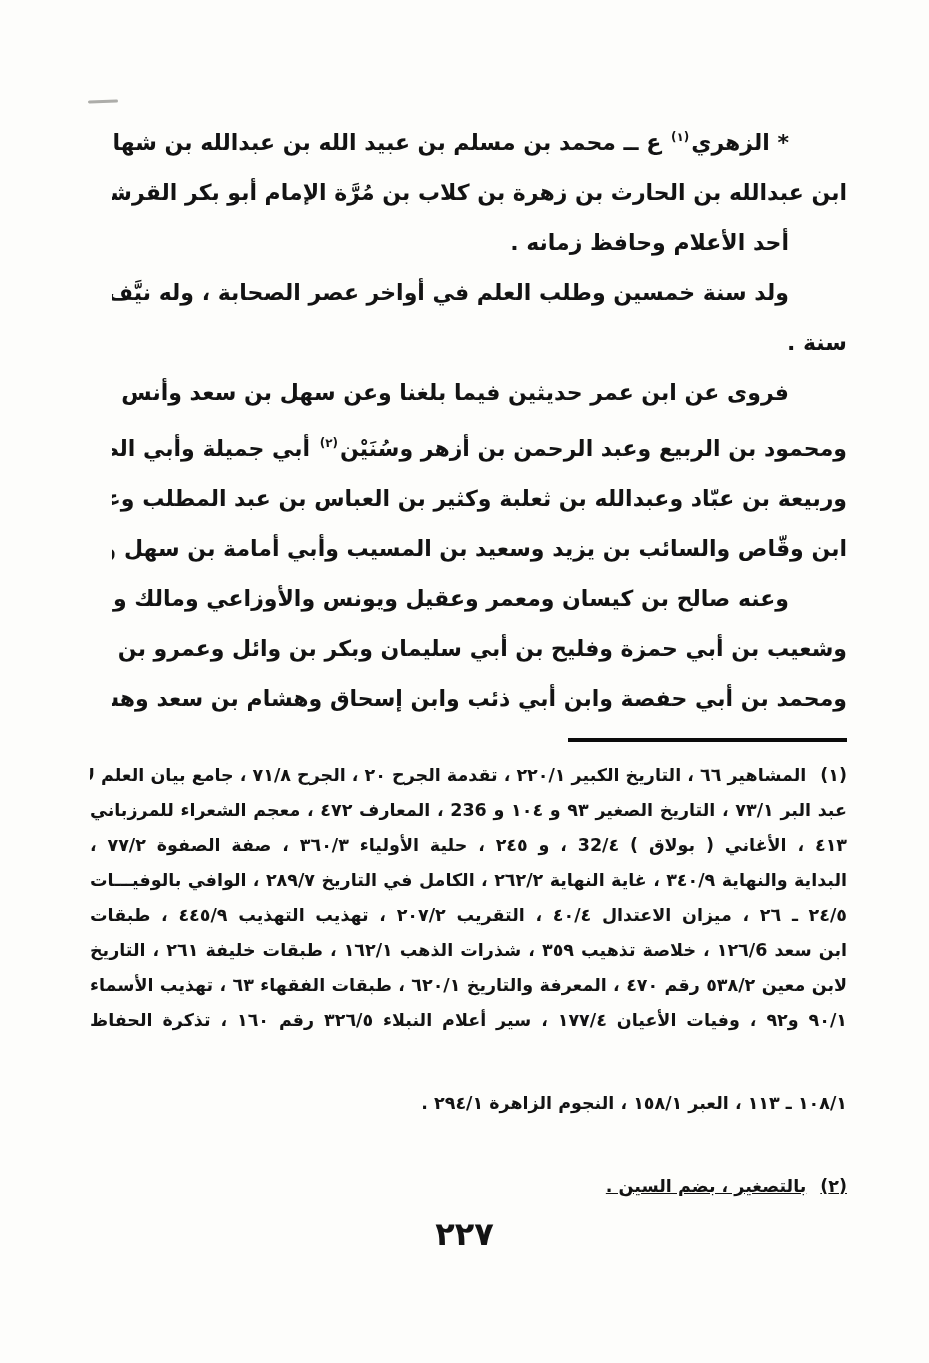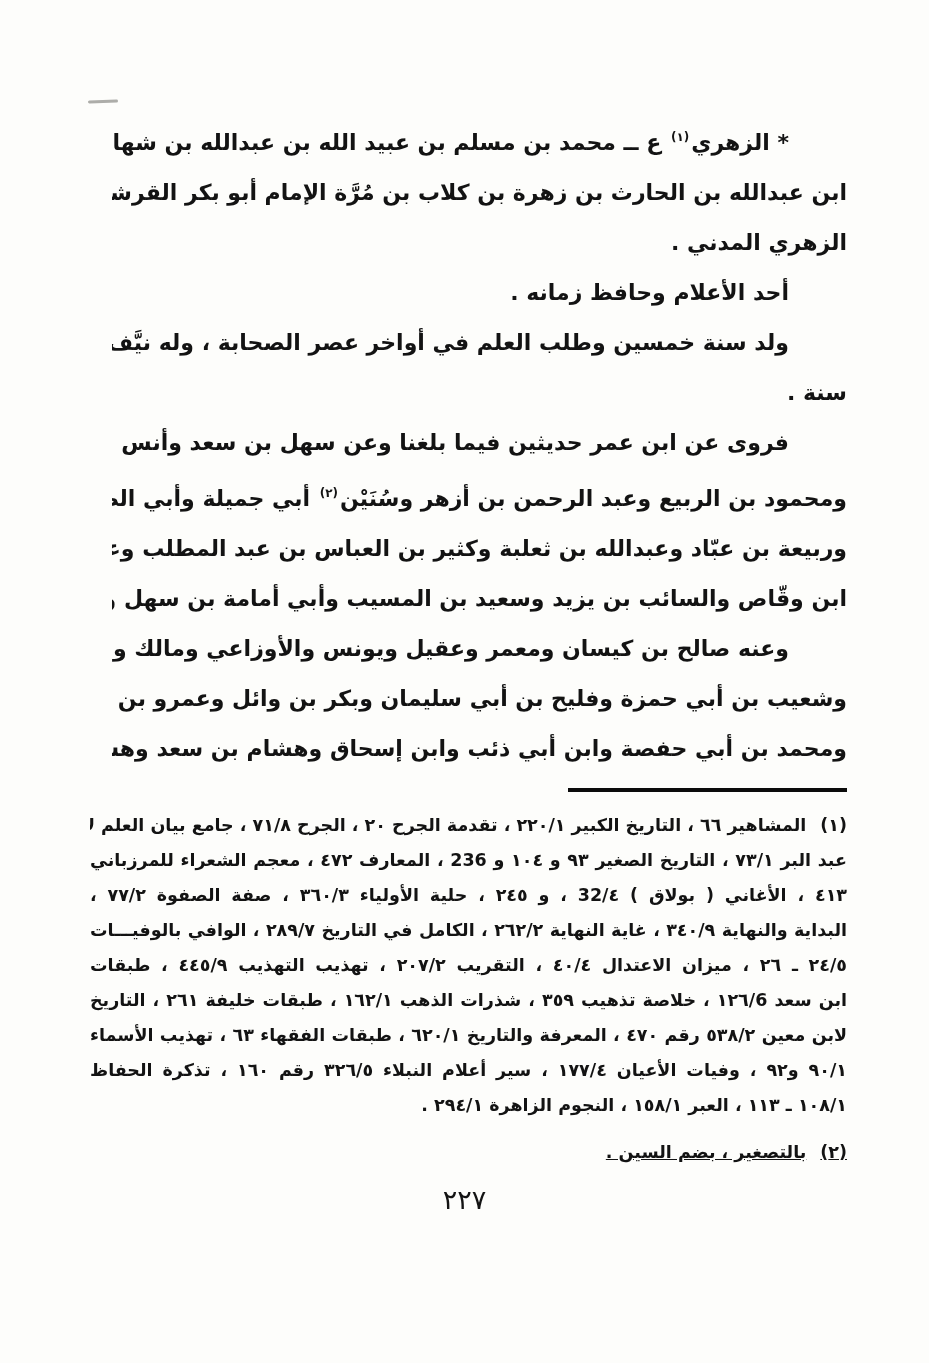--- a/index.html
+++ b/index.html
@@ -63,46 +63,45 @@
   }
   .fn-block { margin: 16px 0 0 0; font-size: 17.5px; font-weight: 700; line-height: 35px; }
   .fn-block.second { margin-top: 12px; text-decoration: underline; }
   .fn-ln {
     display: block;
     white-space: nowrap;
     overflow: hidden;
     text-align: justify;
     text-align-last: justify;
   }
-  .fn-ln.end { text-align-last: right; }
+  .fn-ln.end { text-align-last: right; margin-top: 48px; }
   .fn-marker { margin-left: 14px; }
 
   
   .page-number {
     margin-top: 14px;
     text-align: center;
-    font-size: 27px;
-    font-weight: 400;
+    font-size: 32px;
+    font-weight: 700;
     letter-spacing: 6px;
     line-height: 32px;
   }
 </style>
 </head>
 <body>
 
 <div class="page">
 
   <div class="scan-artifact"></div>
 
   <main class="body-text">
 
     <p class="para">
       <span class="ln ind"><b class="entry-name"><span>*</span> <span>الزهري</span></b><sup class="fnref">(١)</sup> <span>ع ــ محمد بن مسلم بن عبيد الله بن عبدالله بن شهاب</span></span>
       <span class="ln">ابن عبدالله بن الحارث بن زهرة بن كلاب بن مُرَّة الإمام أبو بكر القرشي</span>
-      <span class="ln end">الزهري المدني .</span>
     </p>
 
     <p class="para">
       <span class="ln end ind">أحد الأعلام وحافظ زمانه .</span>
     </p>
 
     <p class="para">
       <span class="ln ind">ولد سنة خمسين وطلب العلم في أواخر عصر الصحابة ، وله نيَّف وعشرون</span>
       <span class="ln end">سنة .</span>
     </p>

